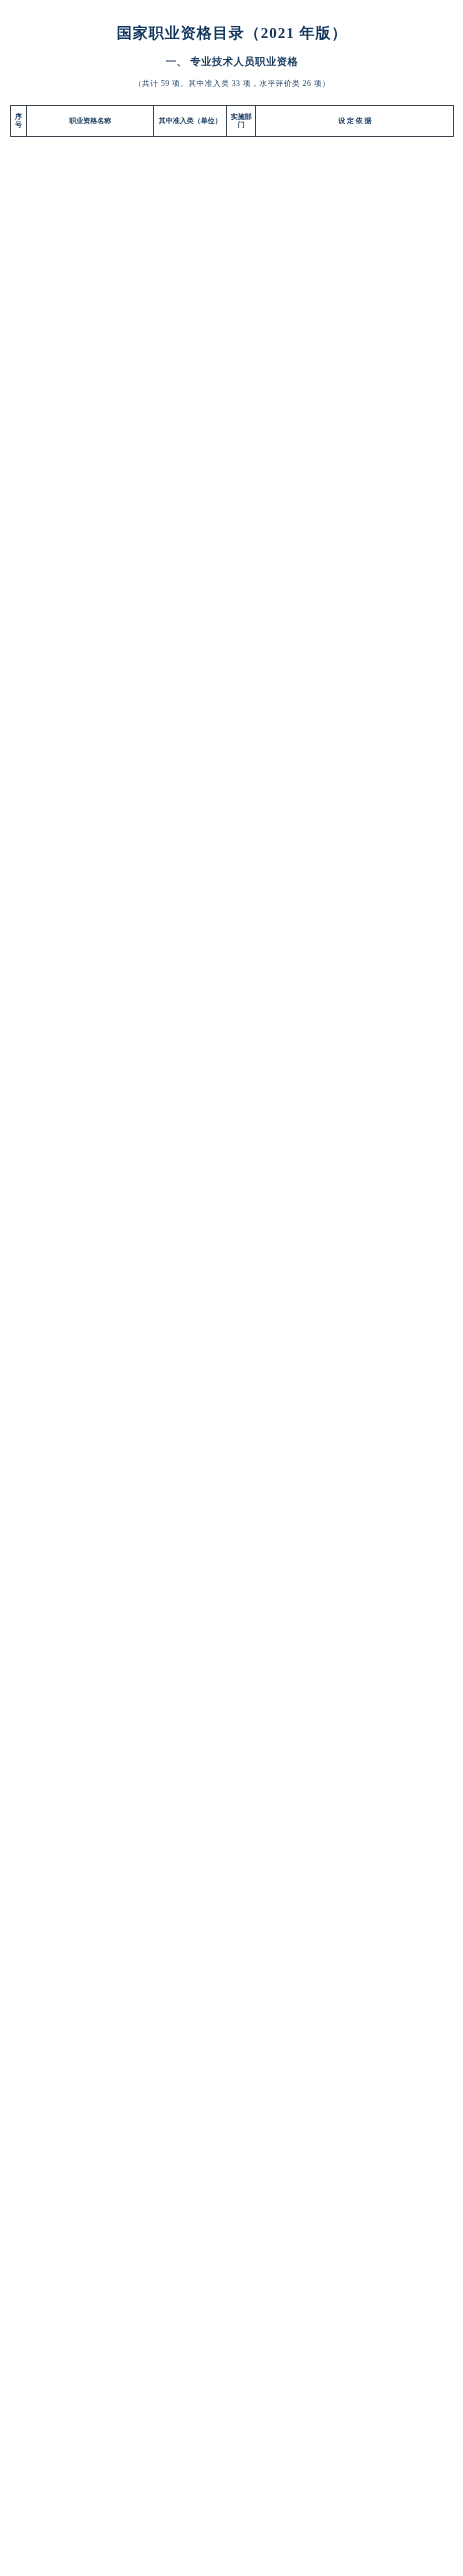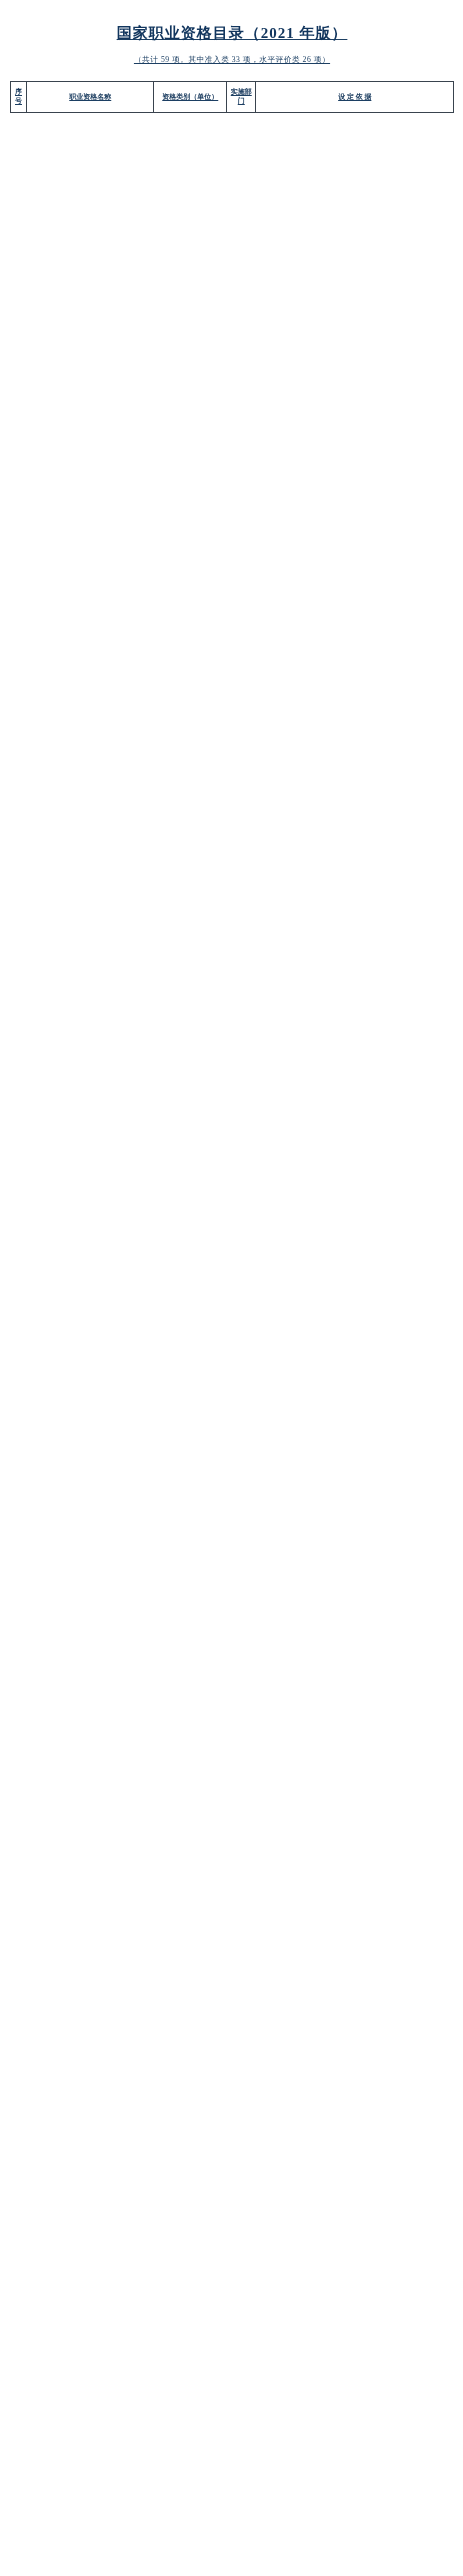--- a/index.html
+++ b/index.html
@@ -2,21 +2,21 @@
 <html lang="zh" style="font-size:8.2px"><head>
 <meta charset="utf-8">
 <style>
   html,body{margin:0;padding:0;background:#ffffff;}
   body{
     width:464px;
     font-family:"Liberation Serif","DejaVu Serif",serif;
     color:#1c3f63;
     -webkit-font-smoothing:antialiased;
   }
-  .doc{padding:20.6px 0 20.6px 0;text-decoration:underline;}
+  .doc{padding:20.6px 0 20.6px 0;}
   .doc-title{
     text-align:center;font-size:15px;font-weight:bold;color:#12365e;
     letter-spacing:1px;margin:3.1px 0 12.4px 0;
   }
   .section-heading{
     text-align:center;font-size:10.3px;font-weight:bold;color:#16385c;
     letter-spacing:0.5px;margin:0 0 10.3px 0;
   }
   .section-note{
     text-align:center;font-size:7.7px;color:#1c3f63;margin:0 0 16px 0;
@@ -34,36 +34,37 @@
   .catalog th{
     font-size:7px;font-weight:bold;background:#ffffff;
     padding:6.2px 1.5px;color:#16385c;text-align:center;
   }
 </style>
 </head>
 <body>
 
 <div class="doc">
   <h1 class="doc-title">国家职业资格目录（2021 年版）</h1>
+  <h2 class="section-heading">一、 专业技术人员职业资格</h2>
   <div class="section-note">（共计 59 项。其中准入类 33 项，水平评价类 26 项）</div>
 
   <table class="catalog">
     <colgroup>
       <col style="width:16.5px">
       <col style="width:29px">
       <col style="width:98px">
       <col style="width:73px">
       <col style="width:29px">
       <col style="width:198px">
     </colgroup>
     <thead>
       <tr>
         <th>序号</th>
         <th colspan="2">职业资格名称</th>
-        <th>资格类别（单位）</th>
+        <th>其中准入类（单位）</th>
         <th>实施部门</th>
         <th>设 定 依 据</th>
       </tr>
     </thead>
     <tbody></tbody>
   </table>
 </div>
 
 
 </body></html>

